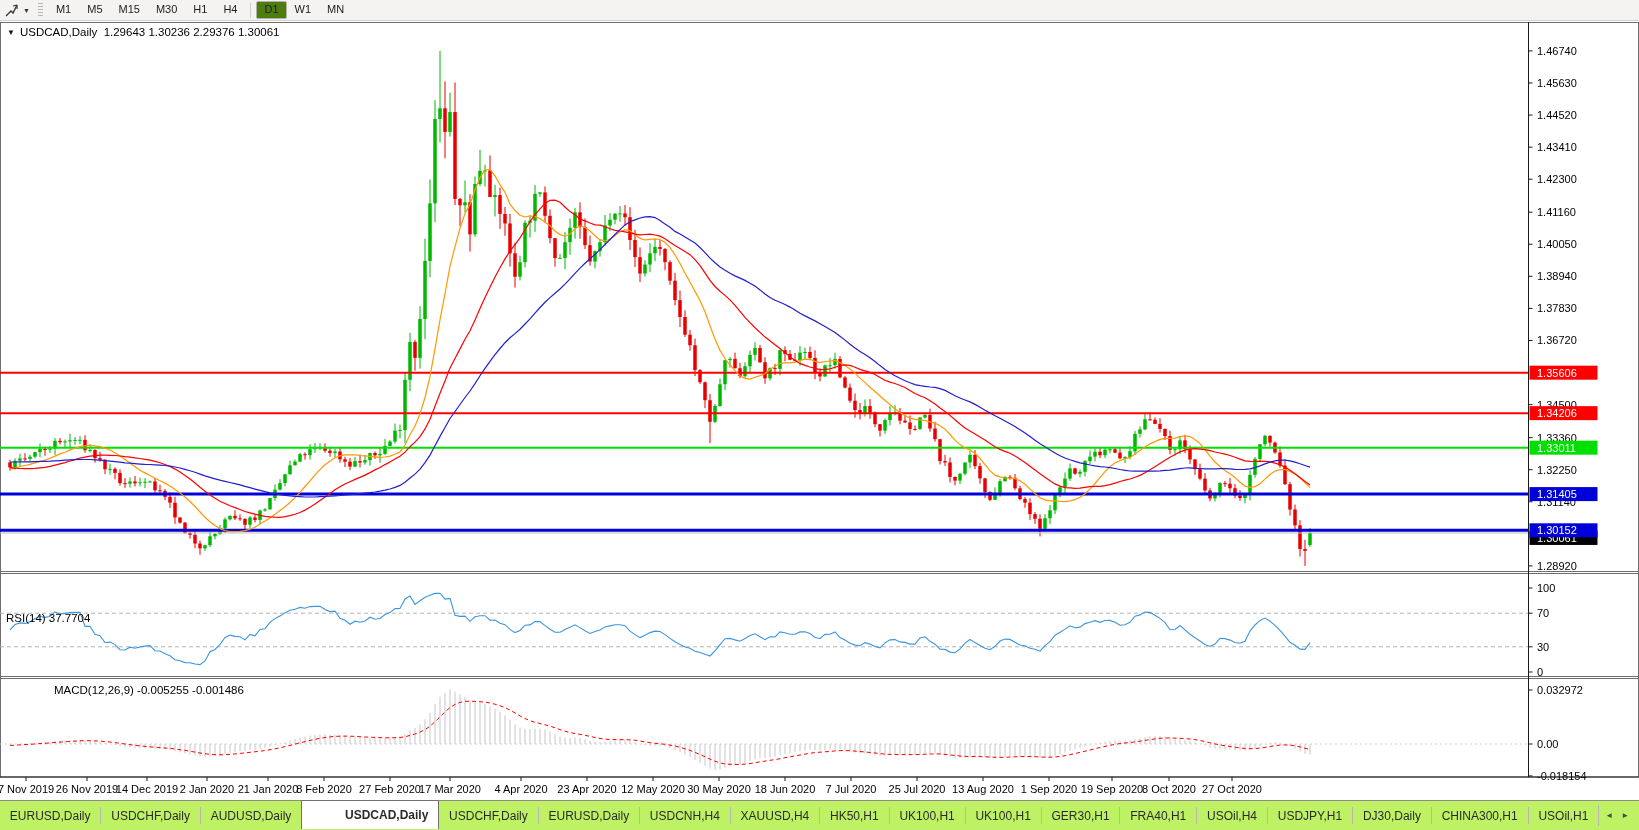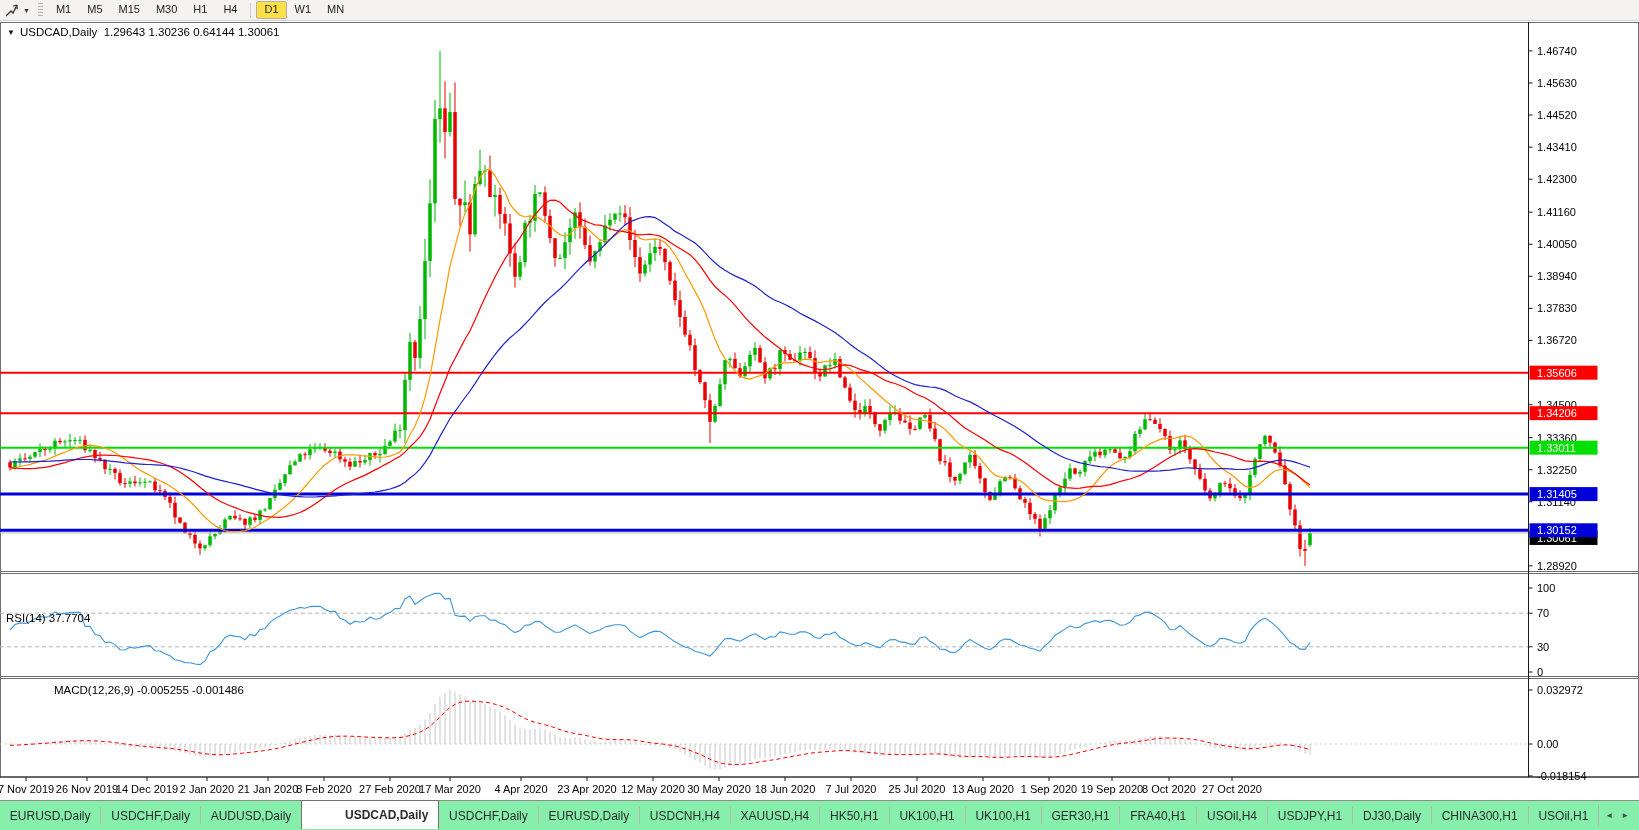--- a/index.html
+++ b/index.html
@@ -9,32 +9,32 @@
   
   #toolbar{position:absolute;left:0;top:0;width:1639px;height:21px;
            background:#f4f3f1;border-bottom:1px solid #d6d3ce;
            display:flex;align-items:center;gap:1px;padding-left:3px;box-sizing:border-box;}
   .tool-icon{width:16px;height:16px;display:flex;align-items:center;justify-content:center;}
   .caret{font-size:7px;color:#333;padding:0 3px;}
   .grip{width:5px;height:14px;margin:0 4px;
         background:repeating-linear-gradient(to bottom,#b9b6b0 0 1px,transparent 1px 3px);}
   .tf-btn{font-size:11px;color:#1c1c1c;padding:1px 7px 2px 7px;border:1px solid transparent;
           border-radius:2px;line-height:13px;}
-  .tf-btn.active{background:#fde047;border:1px solid #b3b0aa;}
+  .tf-btn.active{background:#4d7c0f;border:1px solid #b3b0aa;}
   .tf-div{width:1px;height:15px;background:#d0cdc7;margin:0 5px;}
   
   #chart-svg{position:absolute;left:0;top:21px;}
   
   .pane-label{position:absolute;color:#000;font-size:11.5px;white-space:pre;z-index:5;}
   #chart-title{left:7px;top:26px;display:flex;align-items:center;gap:5px;}
   #chart-title .tri{font-size:8px;position:relative;top:0px;color:#111;}
   #rsi-label{left:6px;top:612px;}
   #macd-label{left:6px;top:684px;margin-left:48px;}
   
-  #tabbar{position:absolute;left:0;top:800px;width:1639px;height:30px;background:#86efac;
+  #tabbar{position:absolute;left:0;top:800px;width:1639px;height:30px;background:#bef264;
           border-top:1px solid #8e8b86;display:flex;align-items:stretch;box-sizing:border-box;}
   .tab{font-size:12px;color:#2b2b2b;padding:0 7px;display:flex;align-items:center;
        white-space:nowrap;flex:1 1 auto;justify-content:center;}
   .tab.active{background:#fff;border:1px solid #75726d;border-bottom:none;font-weight:bold;
               position:relative;top:-1px;z-index:2;padding-left:40px;}
   .tab-sep{width:1px;background:#b9b6b0;margin:6px 0;}
   #tab-scrollers{display:flex;align-items:center;gap:8px;padding:0 10px 0 6px;color:#4a4a4a;
                  font-size:8px;border-left:1px solid #b9b6b0;margin:4px 0;}
 </style>
 </head>
@@ -727,21 +727,21 @@
         <text x="1112" y="793" font-size="11" fill="#000" font-family="&quot;Liberation Sans&quot;,sans-serif" text-anchor="middle">19 Sep 2020</text>
         <line x1="1169" y1="777" x2="1169" y2="781" stroke="#1a1a1a"></line>
         <text x="1169" y="793" font-size="11" fill="#000" font-family="&quot;Liberation Sans&quot;,sans-serif" text-anchor="middle">8 Oct 2020</text>
         <line x1="1232" y1="777" x2="1232" y2="781" stroke="#1a1a1a"></line>
         <text x="1232" y="793" font-size="11" fill="#000" font-family="&quot;Liberation Sans&quot;,sans-serif" text-anchor="middle">27 Oct 2020</text>
       </g>
     </svg>
 
   <div class="pane-label" id="chart-title">
     <span class="tri">▼</span>
-    <span>USDCAD,Daily  1.29643 1.30236 0.64144 1.30061</span>
+    <span>USDCAD,Daily  1.29643 1.30236 2.29376 1.30061</span>
   </div>
   <div class="pane-label" id="rsi-label">RSI(14) 37.7704</div>
   <div class="pane-label" id="macd-label">MACD(12,26,9) -0.005255 -0.001486</div>
 
   <div id="tabbar">
 
   <div class="tab">EURUSD,Daily</div>
       <div class="tab-sep"></div>
       <div class="tab">USDCHF,Daily</div>
       <div class="tab-sep"></div>

